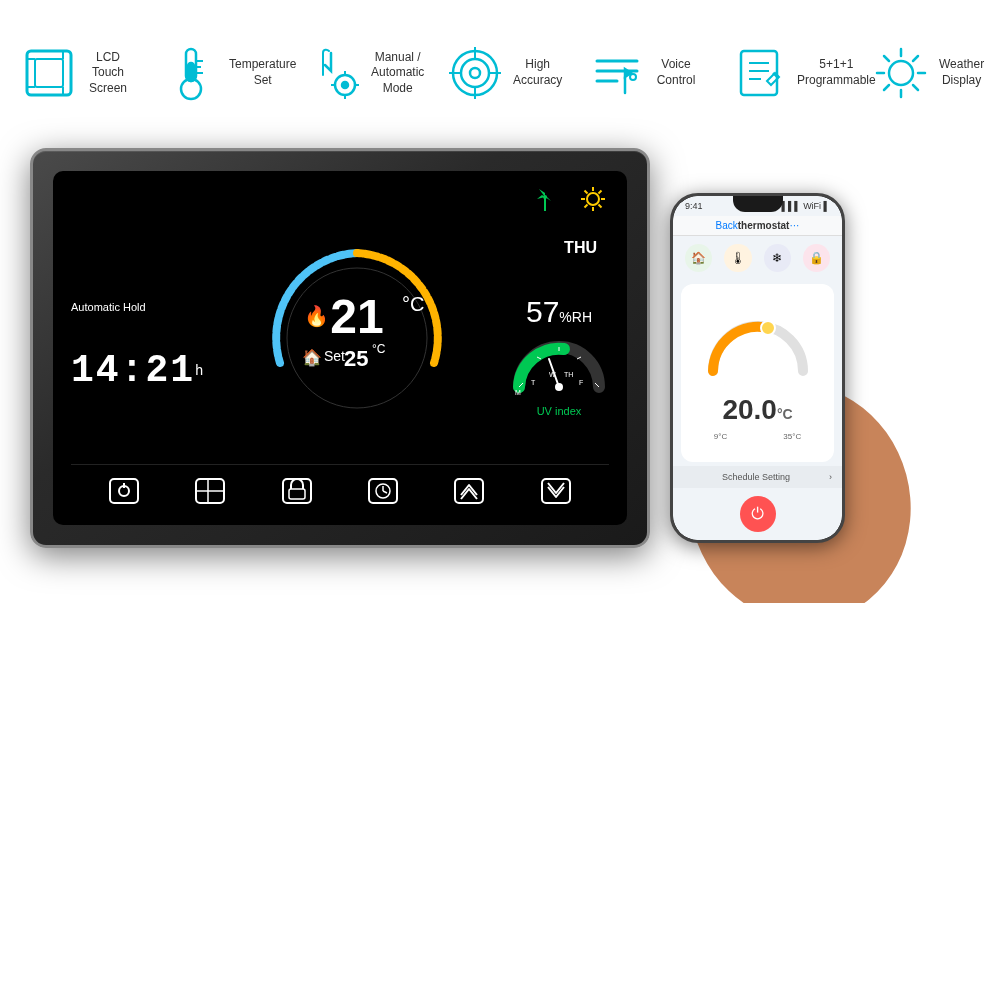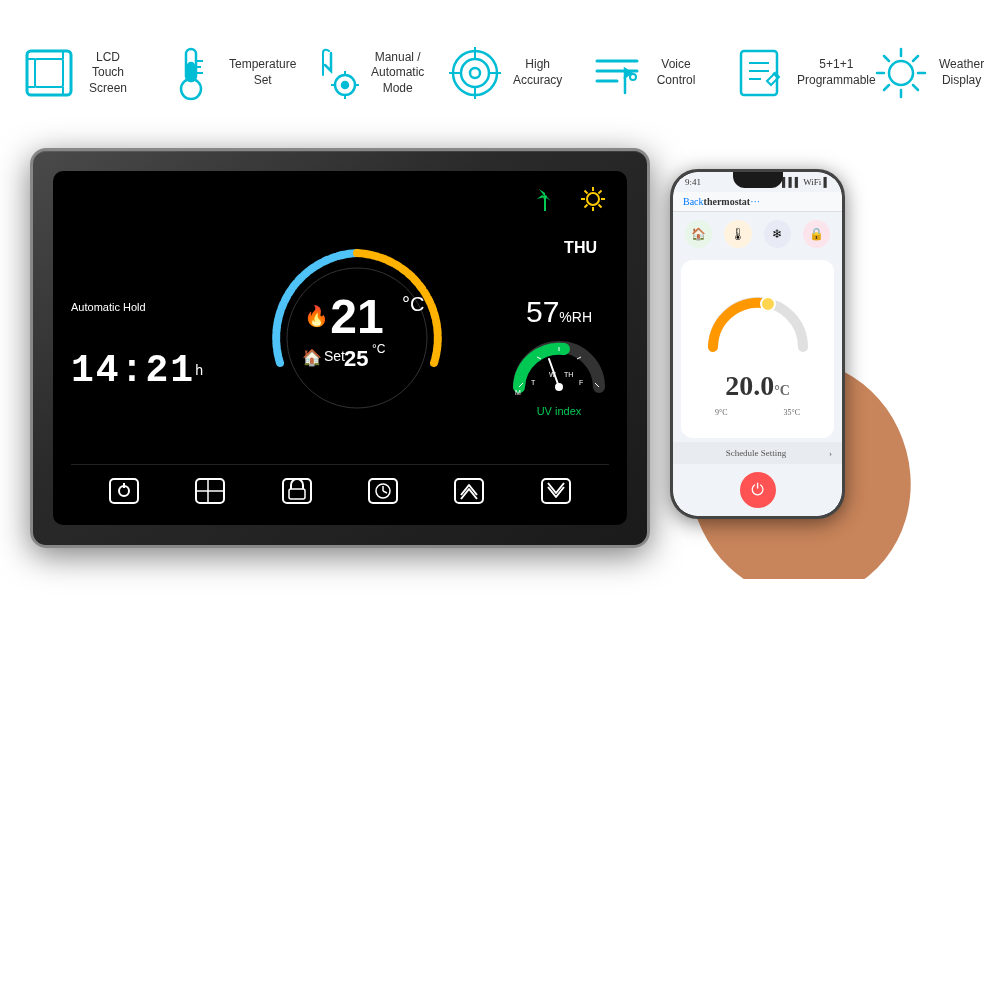--- a/index.html
+++ b/index.html
@@ -144,22 +144,21 @@
       stroke: #fff;
       fill: none;
       stroke-width: 2;
     }
 
     
     .phone-container {
       position: relative;
       width: 200px;
       flex-shrink: 0;
-      margin-top: 21px;
-      font-family: Liberation Serif, serif;
+      margin-top: 45px;
     }
     .phone-body {
       width: 175px;
       height: 350px;
       background: #1a1a1a;
       border-radius: 28px;
       border: 3px solid #444;
       position: relative;
       z-index: 1;
       overflow: hidden;
@@ -182,21 +181,21 @@
       justify-content: space-between;
       padding: 0 12px;
       font-size: 9px;
       color: #333;
     }
     .phone-header {
       background: #f8f9fa;
       padding: 4px 10px;
       display: flex;
       align-items: center;
-      justify-content: flex-start;
+      justify-content: center;
       border-bottom: 1px solid #ddd;
     }
     .phone-header-text {
       font-size: 10px;
       font-weight: bold;
       color: #333;
     }
     .phone-nav-icons {
       display: flex;
       gap: 12px;

